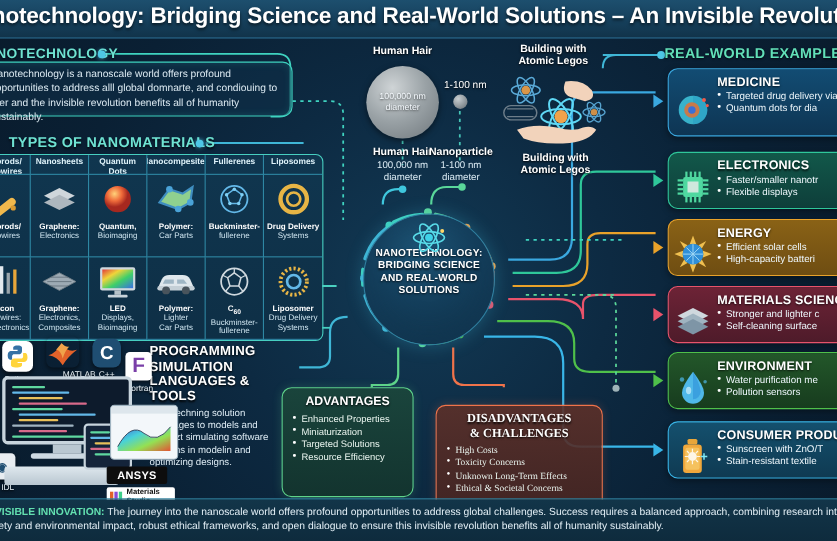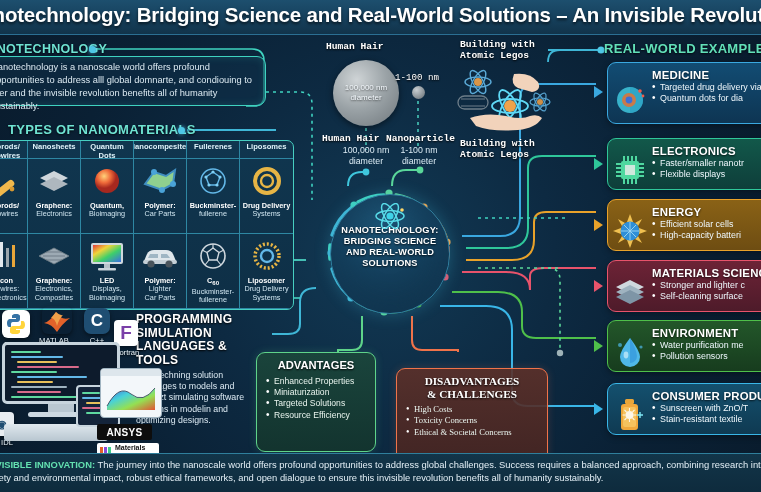--- a/index.html
+++ b/index.html
@@ -71,22 +71,22 @@
     font-size:7.6px;font-weight:bold;color:#dff3fa;text-align:center;
     line-height:8.6px;padding:2px 1px 0 1px;
   }
   .nmtable .lbl{
     font-size:7.3px;line-height:8.4px;text-align:center;color:#cfe5f0;
     padding:1px 1px 2px 1px;
   }
   .nmtable .lbl b{color:#ffffff;font-weight:bold;}
   .glyph{height:40px;display:flex;align-items:center;justify-content:center;}
   
-  .scalelbl{position:absolute;font-weight:bold;
-            font-size:9.6px;color:#ffffff;text-shadow:0 1px 2px #000;font-family:Liberation Mono, monospace;}
+  .scalelbl{position:absolute;text-align:center;font-weight:bold;
+            font-size:9.6px;color:#ffffff;text-shadow:0 1px 2px #000;}
   .scaletxt{position:absolute;text-align:center;font-size:8.8px;
             color:#dcecf5;line-height:10.5px;}
   .hair{
     position:absolute;left:333px;top:60px;width:66px;height:66px;border-radius:50%;
     background:radial-gradient(circle at 36% 30%, #cfd4d6 0%, #9aa2a6 48%, #6e767b 100%);
     box-shadow:0 2px 6px rgba(0,0,0,.5);
     display:flex;align-items:center;justify-content:center;
   }
   .hair span{font-size:8px;line-height:10px;color:#f6fbff;text-align:center;
              text-shadow:0 1px 2px rgba(0,0,0,.6);}
@@ -525,20 +525,21 @@
   </div>
 
   <div class="disbox">
     <div class="boxh">
       <div>DISADVANTAGES</div>
       <div>&amp; CHALLENGES</div>
     </div>
     <ul class="boxul">
       <li>High Costs</li>
       <li>Toxicity Concerns</li>
+      <li>Unknown Long-Term Effects</li>
       <li>Ethical &amp; Societal Concerns</li>
     </ul>
   </div>
 
   <div class="progtitle">
     <div>PROGRAMMING</div>
     <div>SIMULATION</div>
     <div>LANGUAGES &amp;</div>
     <div>TOOLS</div>
   </div>
@@ -551,21 +552,21 @@
       </svg>
   </div>
   <div class="langlbl" style="left:0px;top:340px;width:32px;">Python</div>
 
   <div class="langchip" style="left:42px;top:306px;width:30px;height:28px;background:transparent;">
     <svg width="30" height="28" viewBox="0 0 30 28">
         <path d="M2 17 Q9 15 14 6 Q19 15 28 12 Q20 18 15 26 Q10 18 2 17Z" fill="#e2622a"></path>
         <path d="M14 6 Q18 10 21 9 Q17 13 15 20 Q13 12 9 12 Z" fill="#f0a24a"></path>
       </svg>
   </div>
-  <div class="langlbl" style="left:34px;top:336px;width:40px;">MATLAB</div>
+  <div class="langlbl" style="left:52px;top:336px;width:40px;">MATLAB</div>
 
   <div class="langchip" style="left:84px;top:308px;width:26px;height:26px;background:#1f4e72;border-radius:7px;color:#ffffff;font-size:17px;">C</div>
   <div class="langlbl" style="left:82px;top:336px;width:30px;">C++</div>
 
   <div class="langchip" style="left:114px;top:320px;width:24px;height:26px;background:#ffffff;color:#7a3fa8;font-size:19px;border-radius:4px;">F</div>
   <div class="langlbl" style="left:108px;top:348px;width:38px;">Fortran</div>
 
   <div class="langlbl" style="left:-6px;top:438px;width:26px;">IDL</div>
   <div class="langchip" style="left:-10px;top:412px;width:24px;height:24px;background:#e8edf1;color:#1f4e72;font-size:11px;border-radius:4px;">◉</div>
 

